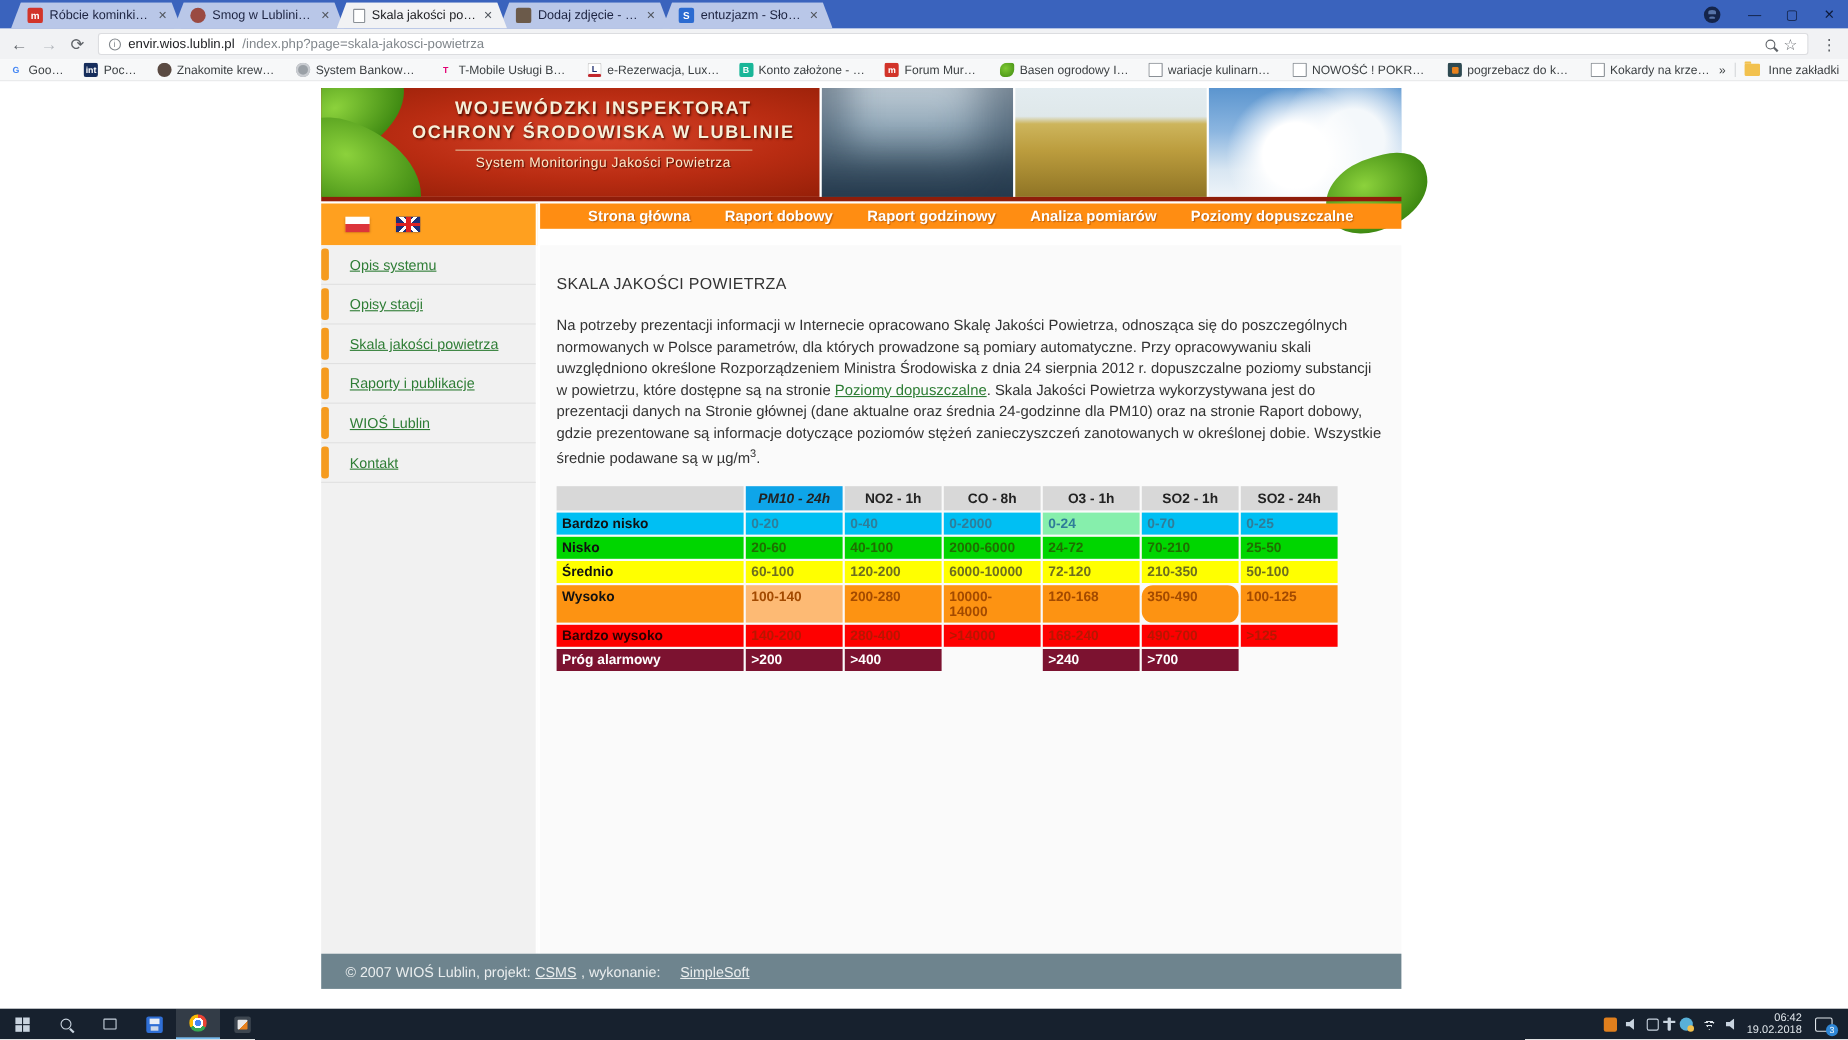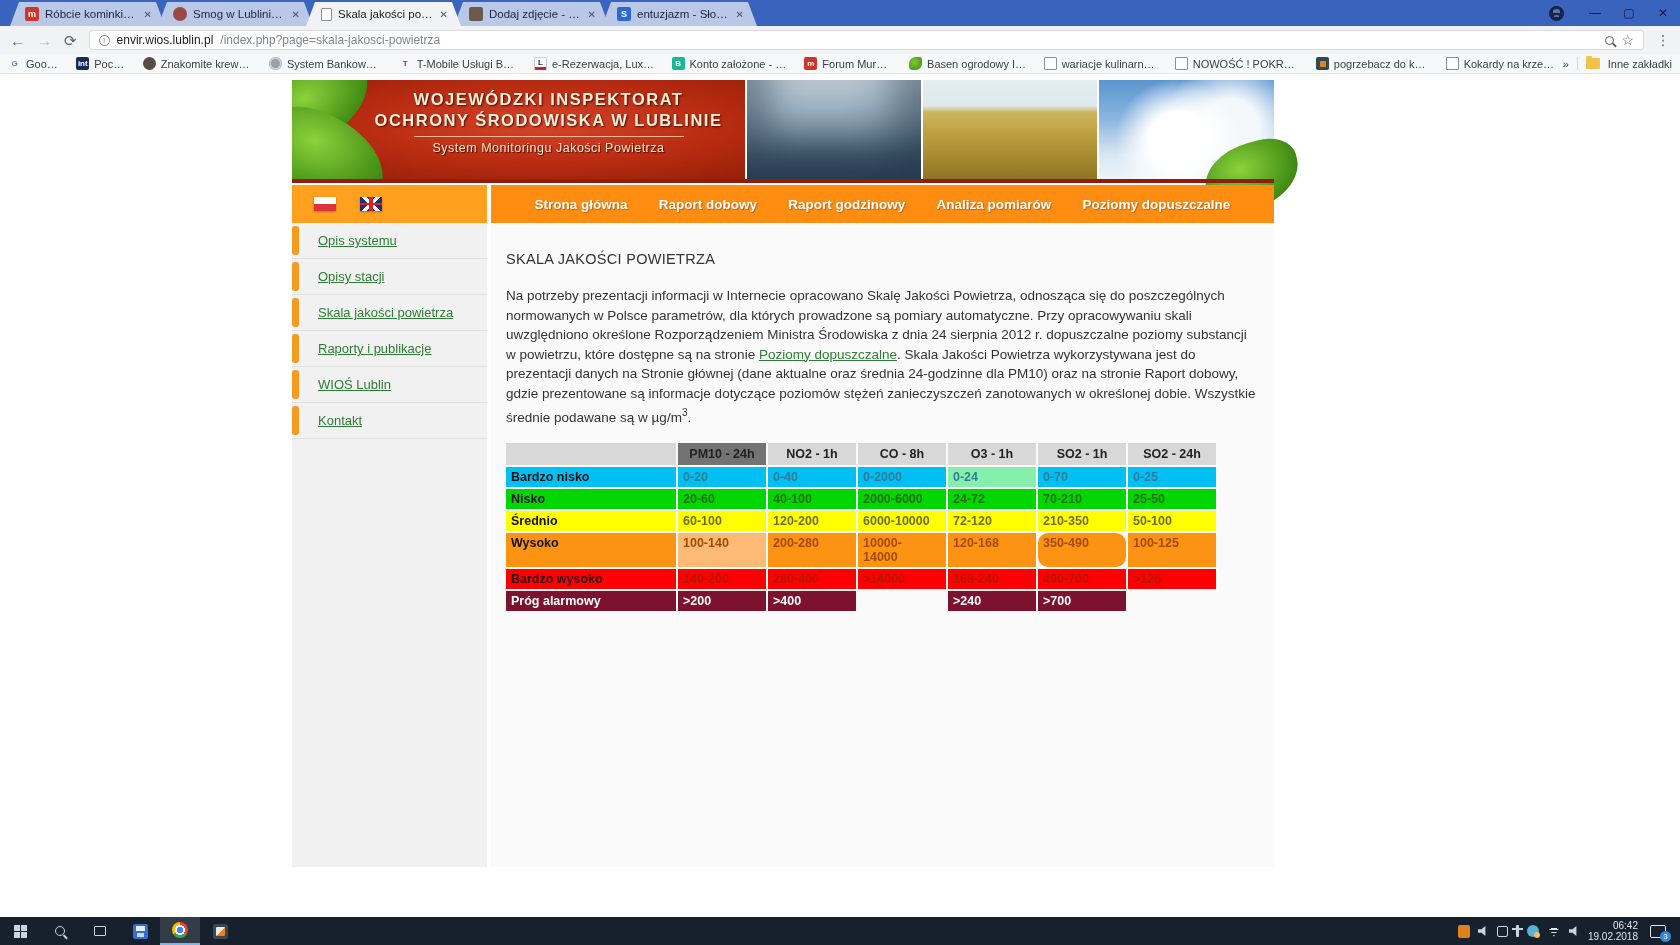--- a/index.html
+++ b/index.html
@@ -103,21 +103,21 @@
                 border-right:2px solid #fff; display:flex; align-items:center; gap:24px; padding-left:22px; }
   .flag { width:22px; height:14px; box-shadow:0 1px 2px rgba(90,40,0,.4); }
   .flag-pl { background:linear-gradient(180deg,#fff 0 50%, #dc343b 50% 100%); }
   .flag-uk { position:relative; background:#1b2f7a; overflow:hidden; }
   .flag-uk::before { content:''; position:absolute; inset:0;
      background:linear-gradient(45deg, transparent 44%, #fff 44% 56%, transparent 56%),
                 linear-gradient(-45deg, transparent 44%, #fff 44% 56%, transparent 56%); }
   .flag-uk::after { content:''; position:absolute; inset:0;
      background:linear-gradient(0deg, transparent 40%, #d22 40% 60%, transparent 60%),
                 linear-gradient(90deg, transparent 40%, #d22 40% 60%, transparent 60%); }
-  .nav { position:absolute; left:199px; right:0; top:0; height:38px; background:#ff8d12;
+  .nav { position:absolute; left:199px; right:0; top:0; height:23px; background:#ff8d12;
          display:flex; align-items:center; justify-content:space-around; padding:0 28px; }
   .nav-item { color:#fff; font-weight:bold; font-size:13.5px; text-shadow:1px 1px 1px rgba(140,60,0,.55); cursor:pointer; }
 
   
   .bodyrow { position:absolute; top:149px; left:0; width:982px; height:644px; }
   .sidebar { position:absolute; left:0; top:0; width:197px; height:100%; background:#f1f1f1; border-right:2px solid #fff; }
   .side-item { position:relative; height:36px; display:flex; align-items:center; padding-left:26px;
                border-bottom:1px solid #e0e0e0; font-size:13px; }
   .side-item::before { content:''; position:absolute; left:0; top:3px; bottom:3px; width:7px;
                        background:#f59b1f; border-radius:3px; }
@@ -359,21 +359,21 @@
           </div>
         <div class="main">
           <h2 class="page-title">SKALA JAKOŚCI POWIETRZA</h2>
           <p class="para">
             <span>Na potrzeby prezentacji informacji w Internecie opracowano Skalę Jakości Powietrza, odnosząca się do poszczególnych normowanych w Polsce parametrów, dla których prowadzone są pomiary automatyczne. Przy opracowywaniu skali uwzględniono określone Rozporządzeniem Ministra Środowiska z dnia 24 sierpnia 2012 r. dopuszczalne poziomy substancji w powietrzu, które dostępne są na stronie </span><a>Poziomy dopuszczalne</a><span>.  Skala Jakości Powietrza wykorzystywana jest do prezentacji danych na Stronie głównej (dane aktualne oraz średnia 24-godzinne dla PM10) oraz na stronie Raport dobowy, gdzie prezentowane są informacje dotyczące poziomów stężeń zanieczyszczeń zanotowanych w określonej dobie. Wszystkie średnie podawane są w µg/m</span><sup>3</sup><span>.</span>
           </p>
           <table class="scale-table" id="scale-table">
               <thead>
                 <tr>
                   <th class="corner" style="background: rgb(216, 216, 216);"></th>
-                  <th style="background: #737373;">PM10 - 24h</th>
+                  <th style="background: #0ea5e9; font-style: italic;">PM10 - 24h</th>
                   <th style="background: rgb(216, 216, 216);">NO2 - 1h</th>
                   <th style="background: rgb(216, 216, 216);">CO - 8h</th>
                   <th style="background: rgb(216, 216, 216);">O3 - 1h</th>
                   <th style="background: rgb(216, 216, 216);">SO2 - 1h</th>
                   <th style="background: rgb(216, 216, 216);">SO2 - 24h</th>
                 </tr>
               </thead>
               <tbody>
                 <tr>
                   <td class="lbl" style="background: rgb(0, 191, 243); color: rgb(17, 17, 17);">Bardzo nisko</td>
@@ -428,20 +428,26 @@
                   <td class="empty"></td>
                   <td class="val" style="background: rgb(124, 18, 48); color: rgb(255, 255, 255);">&gt;240</td>
                   <td class="val" style="background: rgb(124, 18, 48); color: rgb(255, 255, 255);">&gt;700</td>
                   <td class="empty"></td>
                 </tr>
               </tbody>
             </table>
         </div>
       </div>
 
+      <div class="footer">
+        <span>© 2007 WIOŚ Lublin, projekt:</span>
+        <a>CSMS</a>
+        <span>, wykonanie:</span>
+        <a class="gap2">SimpleSoft</a>
+      </div>
 
     </div>
   </div>
 
   <div class="taskbar">
     <div class="tb-btn">
       <div class="win-logo">
           <div></div>
           <div></div>
           <div></div>

